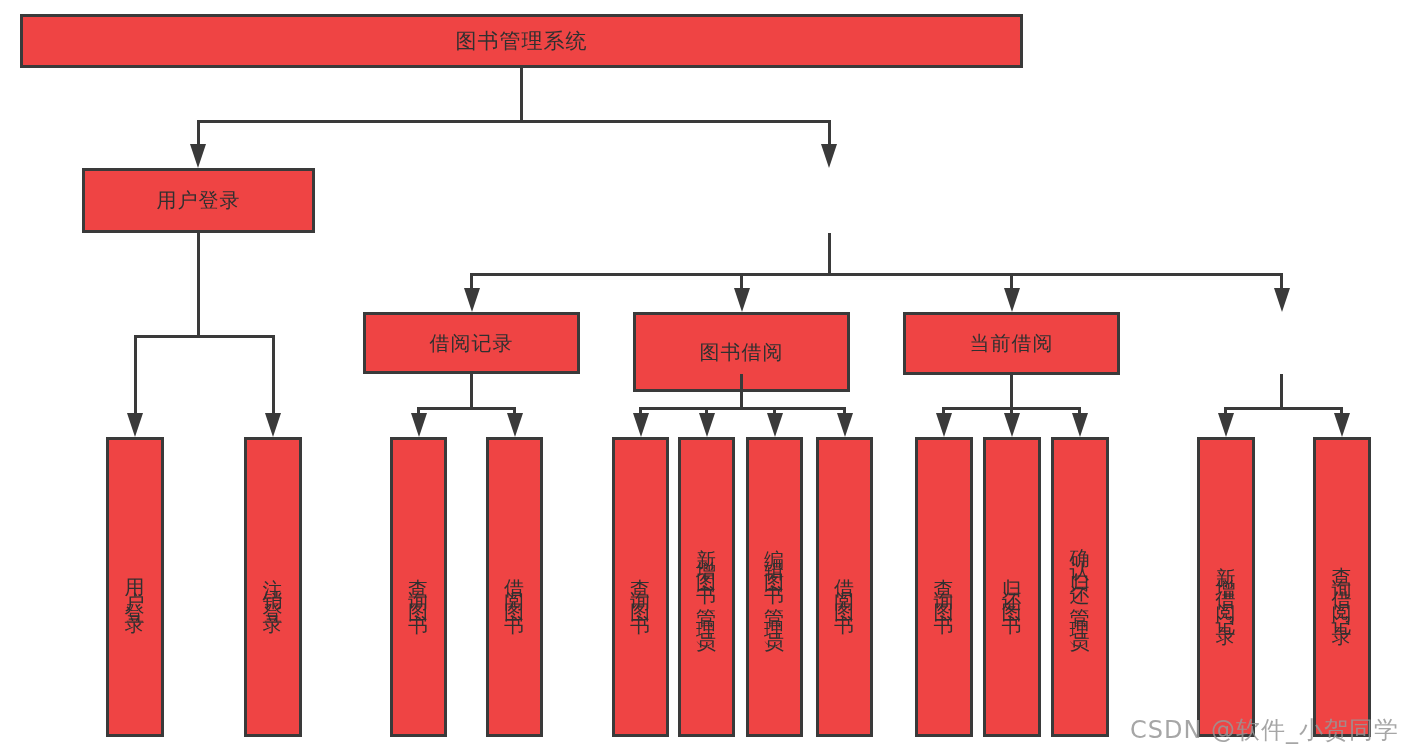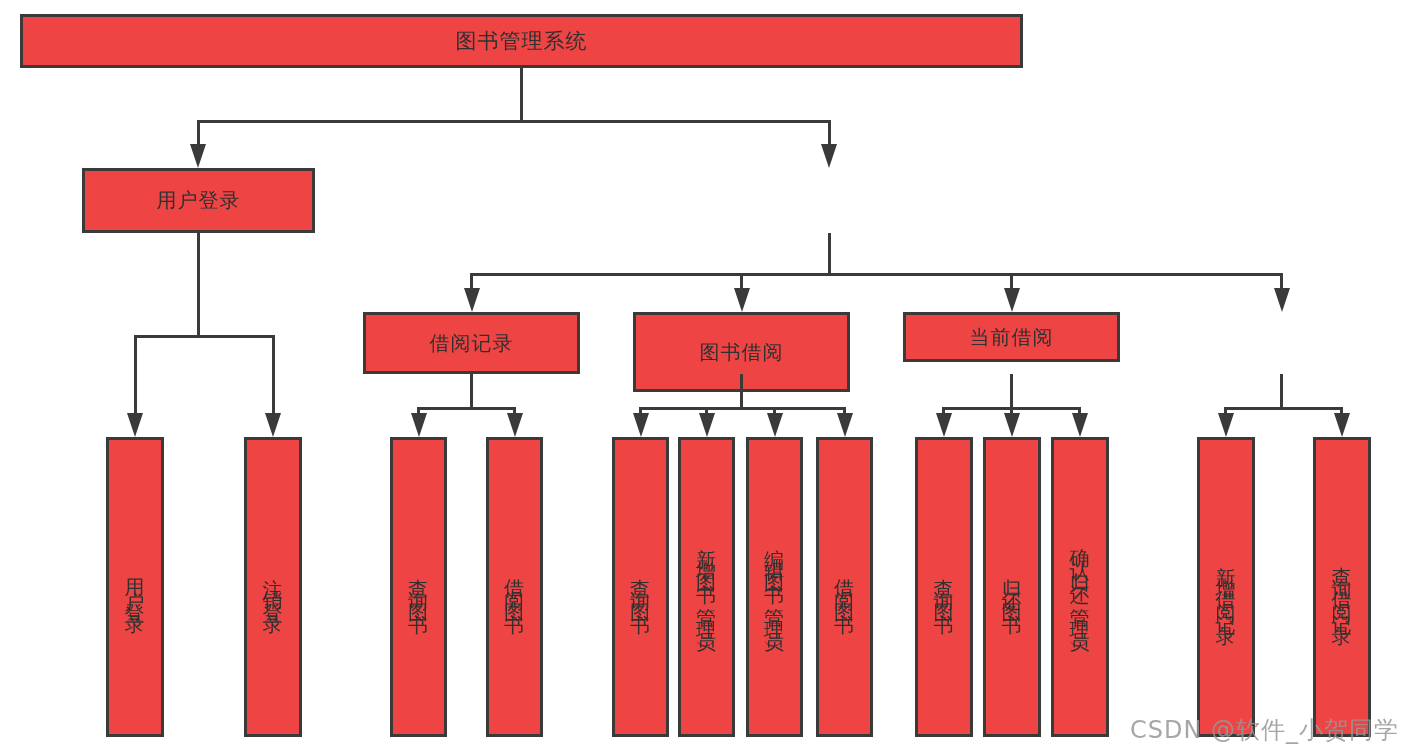--- a/index.html
+++ b/index.html
@@ -93,21 +93,21 @@
   <div class="arr" style="left:1003.5px;top:288px;"></div>
   <div class="vl" style="left:1280px;top:276px;height:13px;"></div>
   <div class="arr" style="left:1273.5px;top:288px;"></div>
 
   <div class="box h" style="left:363px;top:312px;width:217px;height:62px;">
     <span>借阅记录</span>
   </div>
   <div class="box h" style="left:633px;top:312px;width:217px;height:80px;">
     <span>图书借阅</span>
   </div>
-  <div class="box h" style="left:903px;top:312px;width:217px;height:50px;">
+  <div class="box h" style="left:903px;top:312px;width:217px;height:63px;">
     <span>当前借阅</span>
   </div>
 
   <div class="vl" style="left:470px;top:374px;height:36px;"></div>
   <div class="vl" style="left:740px;top:374px;height:36px;"></div>
   <div class="vl" style="left:1010px;top:374px;height:36px;"></div>
   <div class="vl" style="left:1280px;top:374px;height:36px;"></div>
 
   <div class="hl" style="left:417px;top:407px;width:99px;"></div>
   <div class="hl" style="left:639px;top:407px;width:207px;"></div>

